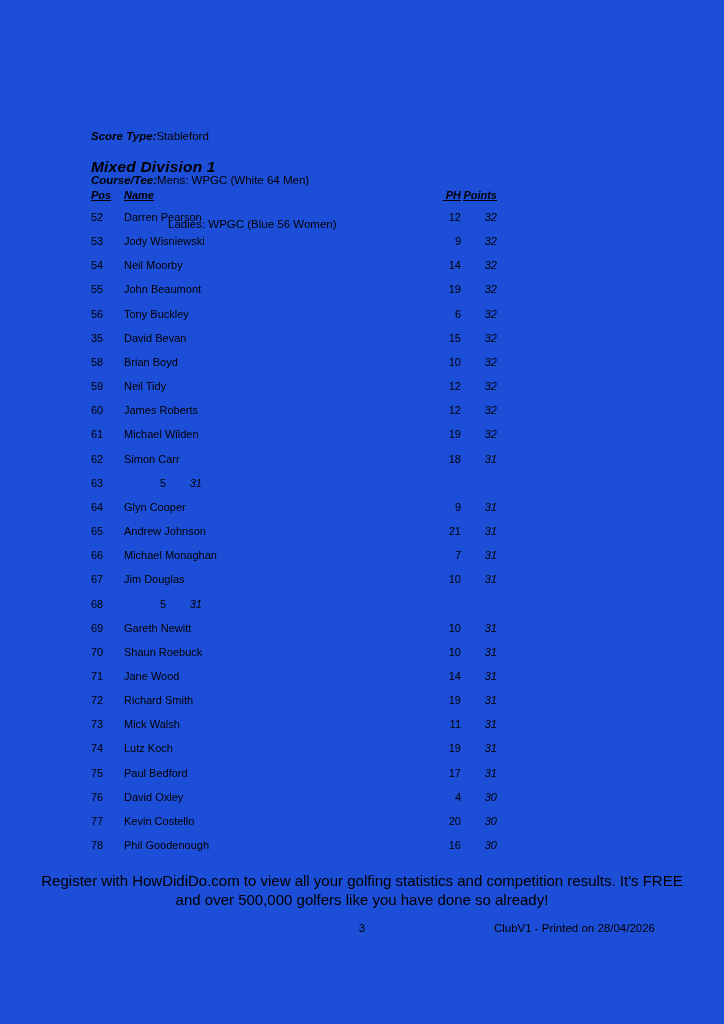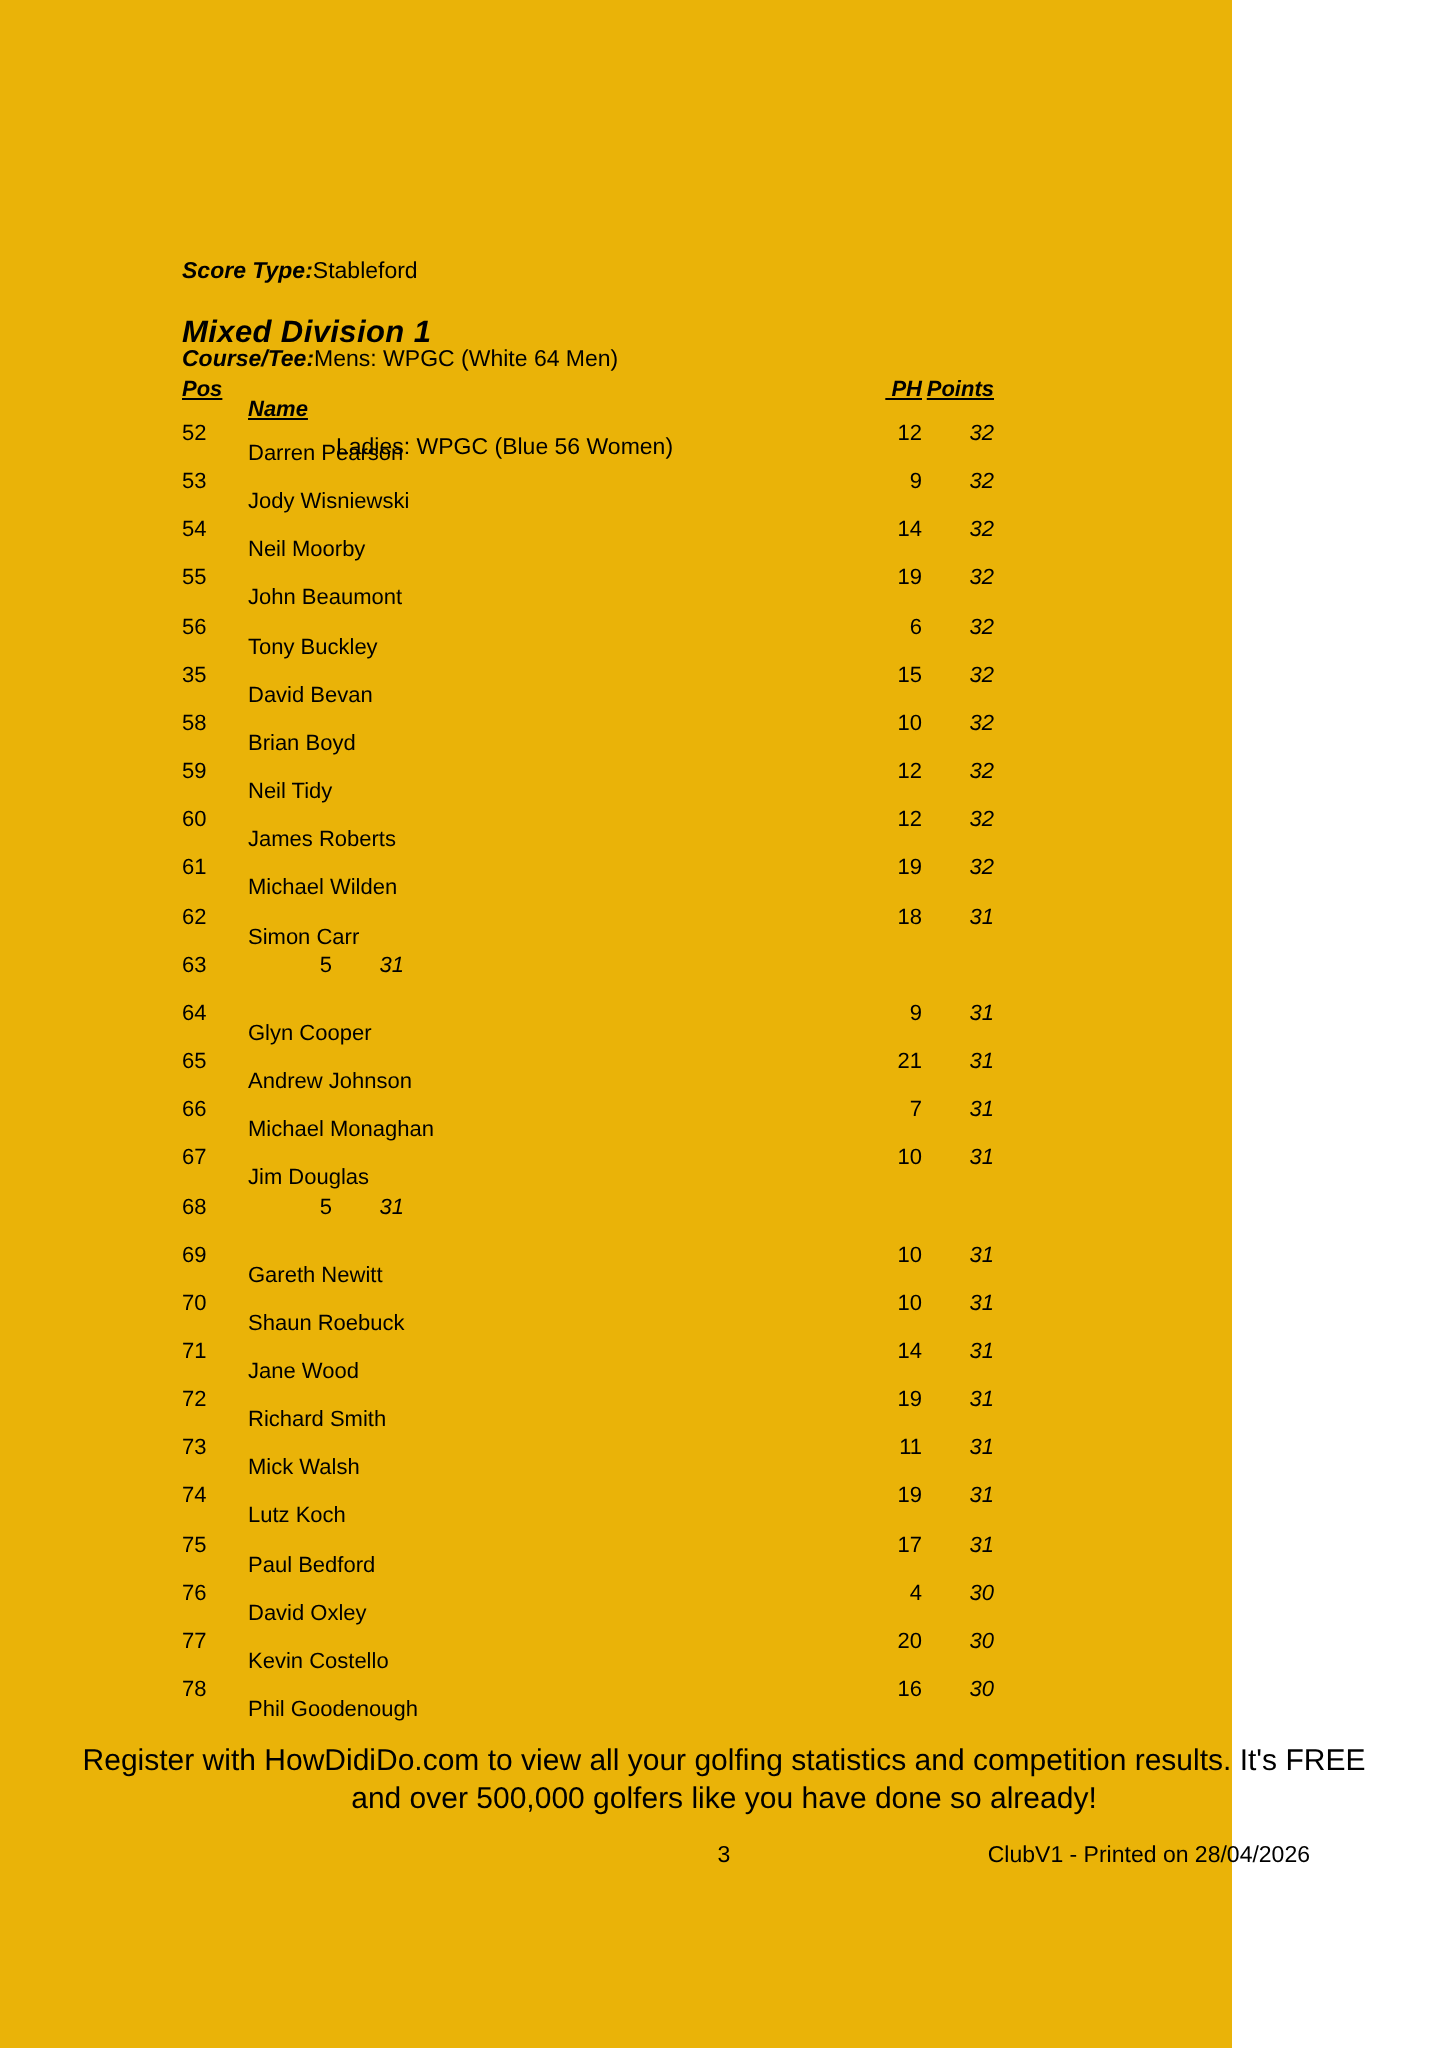--- a/index.html
+++ b/index.html
@@ -10,23 +10,23 @@
   body {
     width: 724px;
     height: 1024px;
     font-family: "Liberation Sans", sans-serif;
     color: #000000;
     position: relative;
     overflow: hidden;
   }
   .page {
     position: relative;
-    width: 616px;
+    width: 724px;
     height: 1024px;
-    background: #eab308;
+    background: #1d4ed8;
   }
   
   .meta {
     position: absolute;
     left: 91px;
     top: 100px;
     font-size: 11.5px;
     line-height: 14.6px;
     white-space: pre;
   }
@@ -66,21 +66,21 @@
     text-decoration: underline;
     white-space: pre;
   }
   .trow {
     display: flex;
     height: 24.17px;
     align-items: flex-start;
   }
   .cell { display: block; }
   .c-pos    { width: 33px;  text-align: left; }
-  .c-name   { flex: 1;      text-align: left; margin-top: 10px; }
+  .c-name   { flex: 1;      text-align: left; }
   .c-ph     { width: 42px;  text-align: right; }
   .c-points { width: 36px;  text-align: right; font-style: italic; }
   
   .register {
     position: absolute;
     left: 0;
     top: 871px;
     width: 724px;
     text-align: center;
     font-size: 15px;

